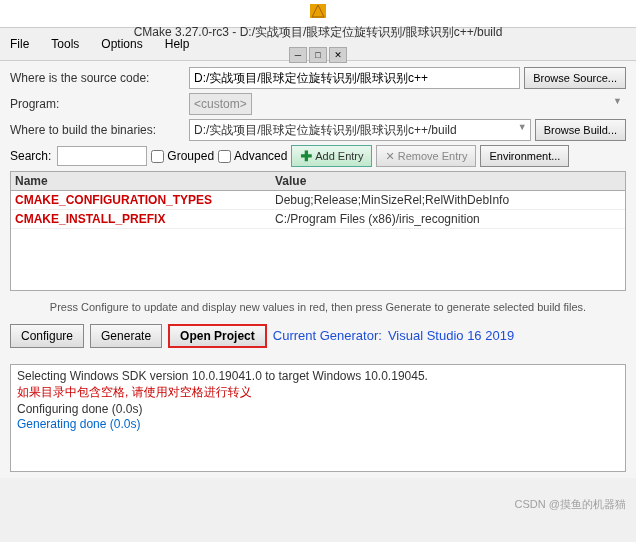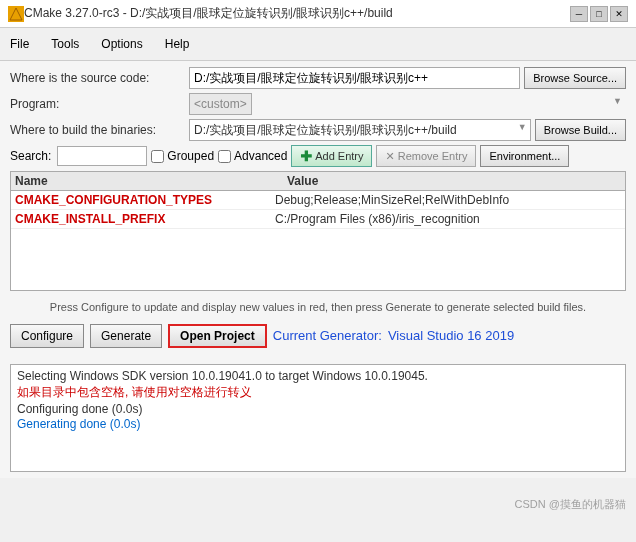--- a/index.html
+++ b/index.html
@@ -11,20 +11,22 @@
       height: 542px;
       overflow: hidden;
     }
     .title-bar {
       background: #fff;
       border-bottom: 1px solid #ccc;
       display: flex;
       align-items: center;
       padding: 4px 8px;
       height: 28px;
+      gap: 6px;
+      flex-direction: column;
     }
     .title-bar-icon {
       width: 16px;
       height: 16px;
       background: #e8a000;
       display: inline-flex;
       align-items: center;
       justify-content: center;
     }
     .title-bar-text {
@@ -163,21 +165,21 @@
       background: #e8e8e8;
       border-bottom: 1px solid #aaa;
       padding: 2px 4px;
     }
     .table-header-cell {
       font-size: 12px;
       font-weight: bold;
       color: #333;
     }
     .table-header-cell.name { width: 260px; }
-    .table-header-cell.value { flex: 1; margin-left: 12px; }
+    .table-header-cell.value { flex: 1; }
     .table-row {
       display: flex;
       border-bottom: 1px solid #eee;
       padding: 2px 4px;
     }
     .table-cell {
       font-size: 12px;
     }
     .table-cell.name {
       width: 260px;

